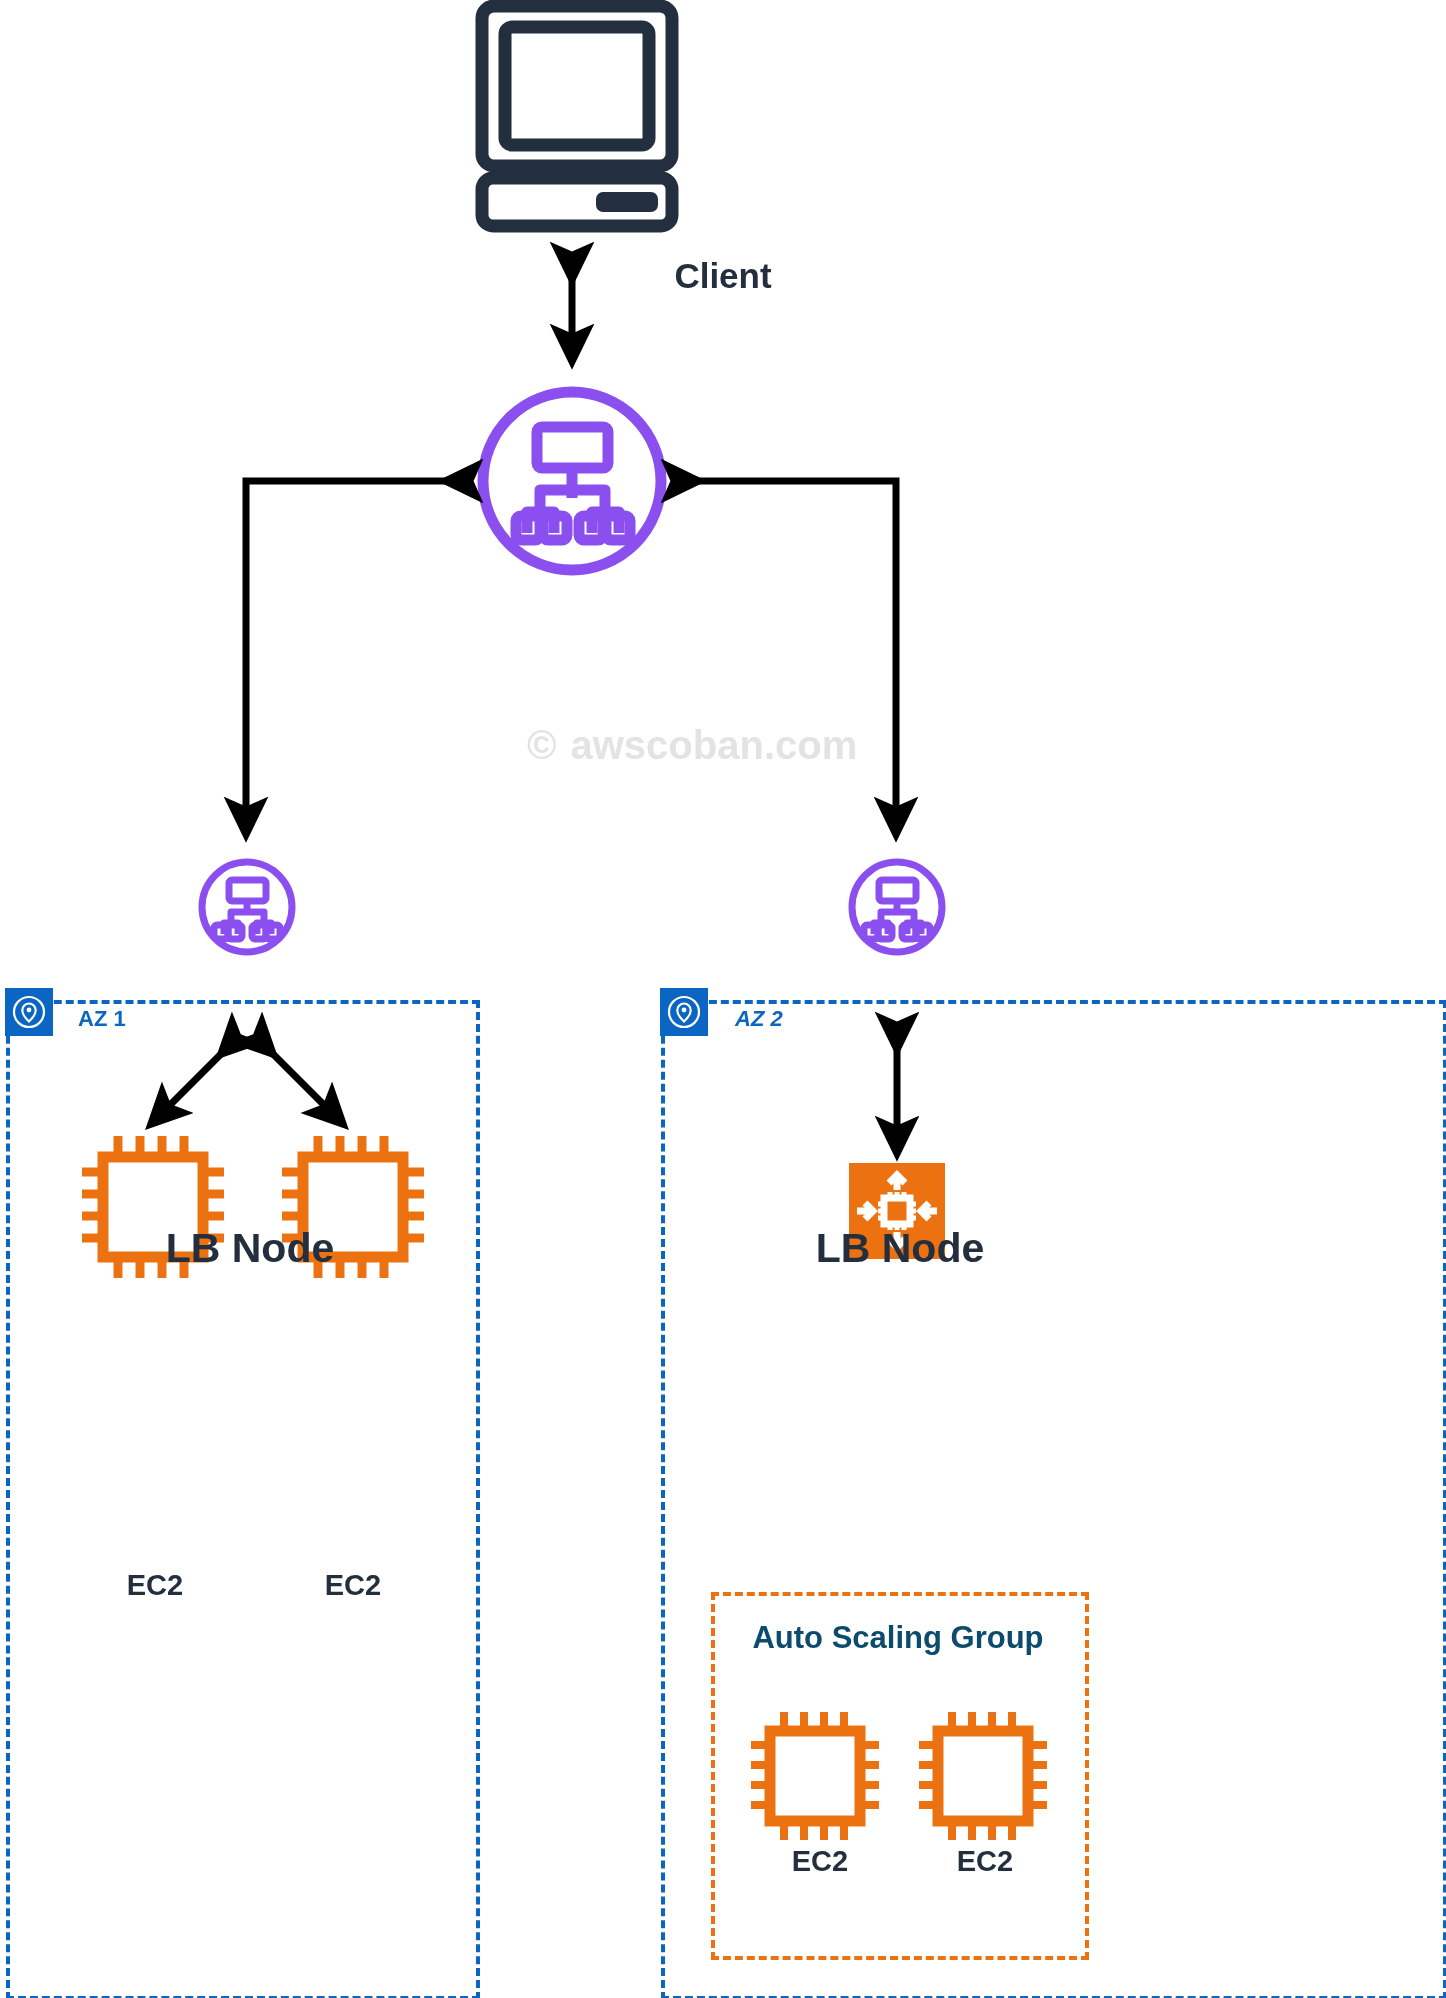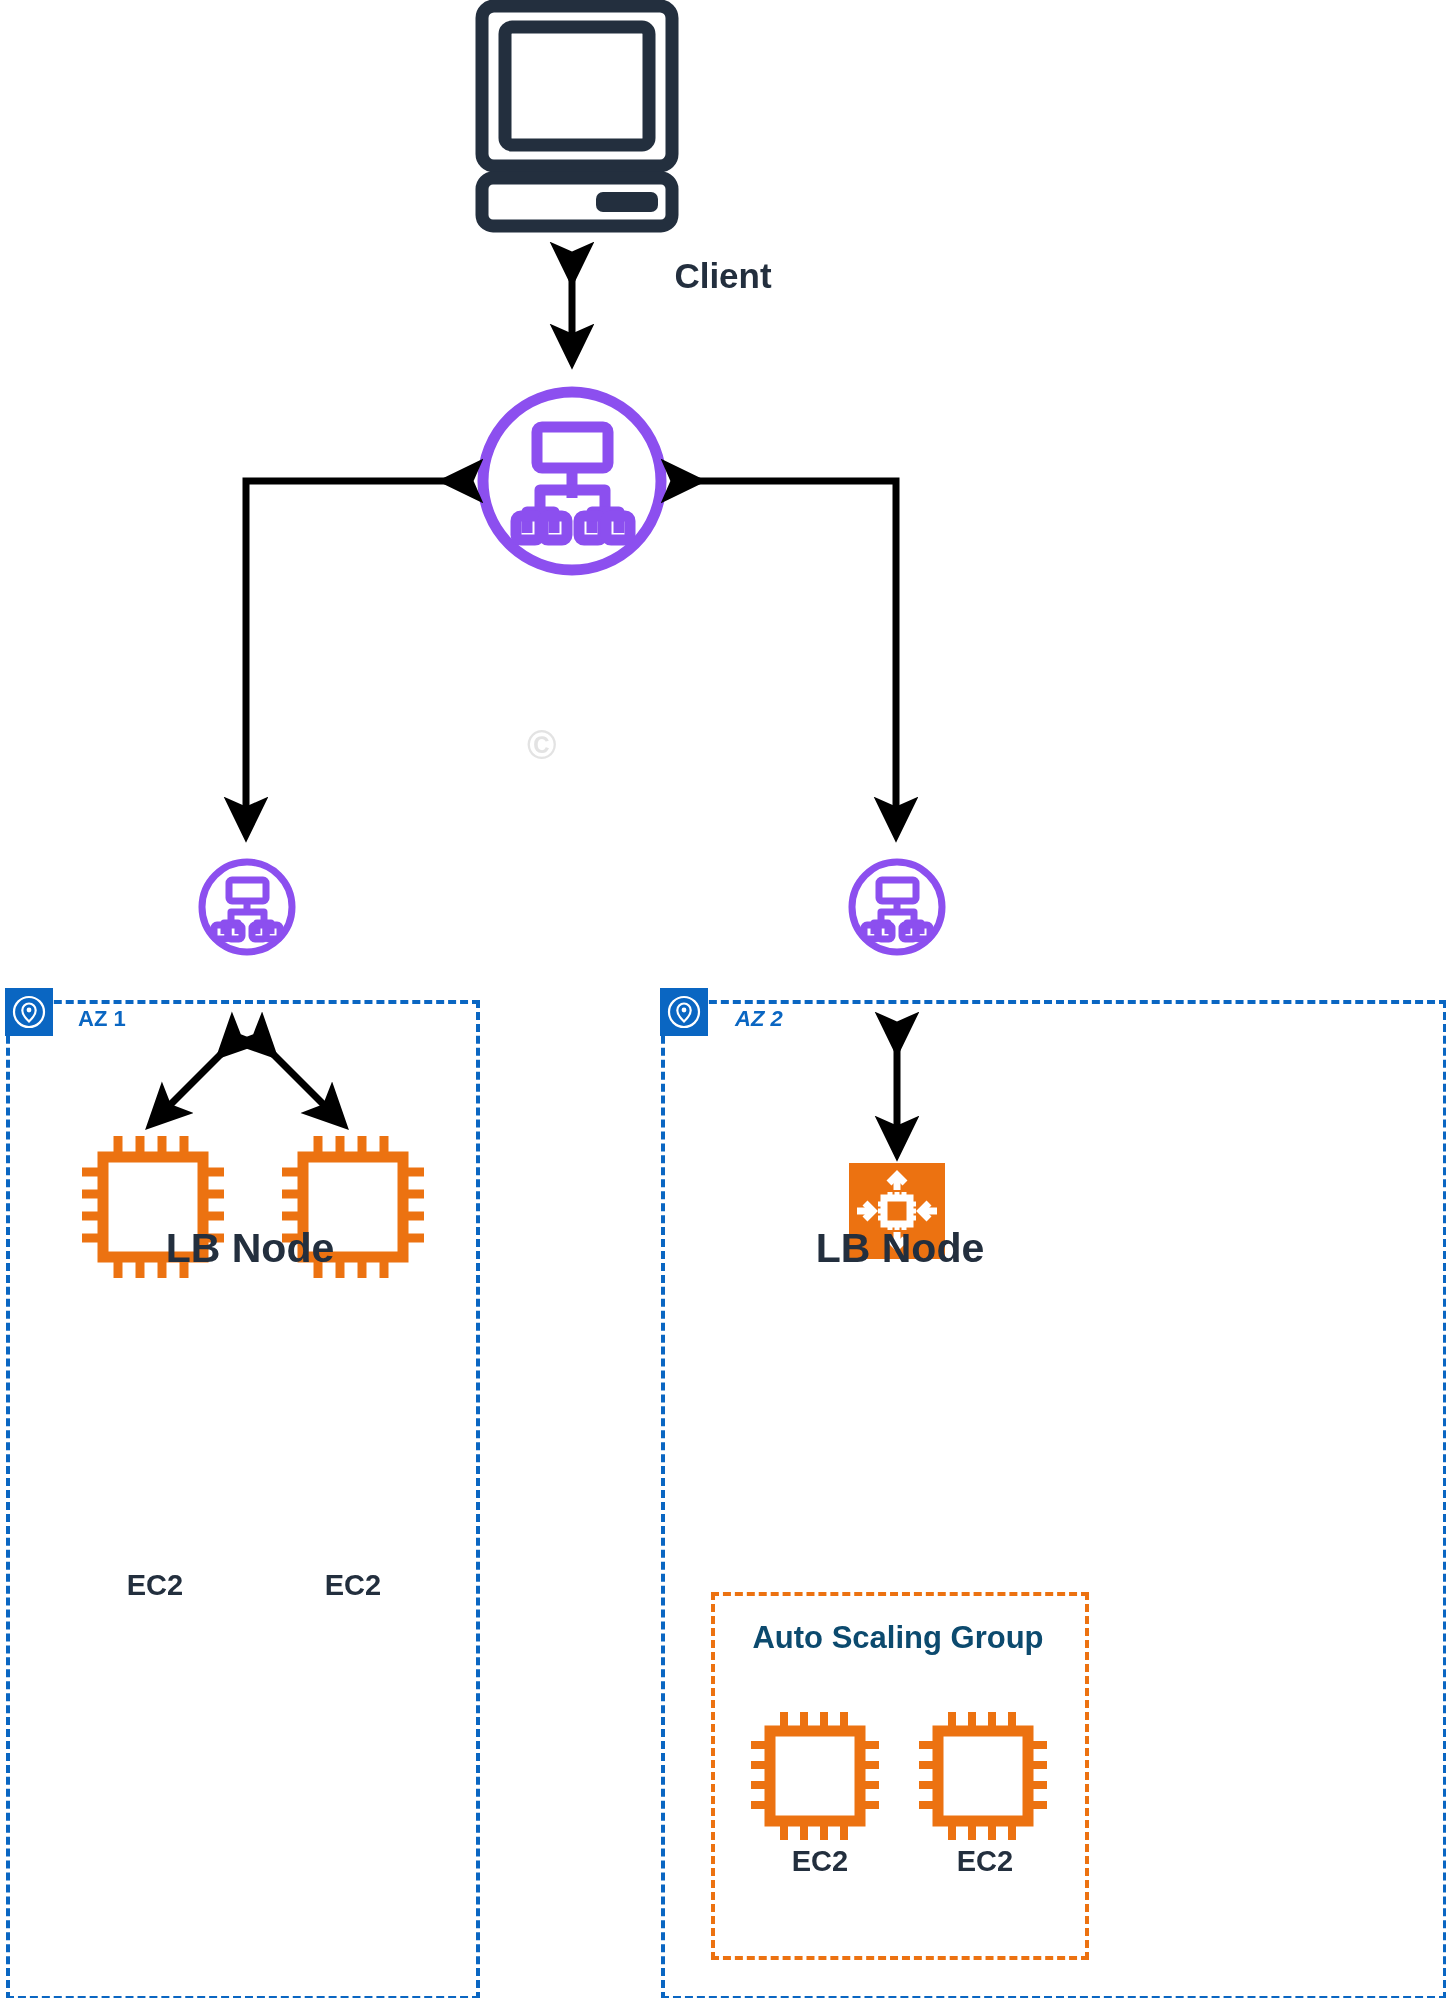--- a/index.html
+++ b/index.html
@@ -364,15 +364,16 @@
   <div class="lbl lbl-dark node-label" id="az2-node-label">LB Node</div>
 
   <div class="lbl lbl-dark ec2-label" id="az1-ec2a-label">EC2</div>
   <div class="lbl lbl-dark ec2-label" id="az1-ec2b-label">EC2</div>
 
   <div class="lbl lbl-dark ec2-label" id="asg-ec2a-label">EC2</div>
   <div class="lbl lbl-dark ec2-label" id="asg-ec2b-label">EC2</div>
 
   <div id="watermark">
     <span>©</span>
+    <span>awscoban.com</span>
   </div>
 
 </div>
 
 </body></html>

